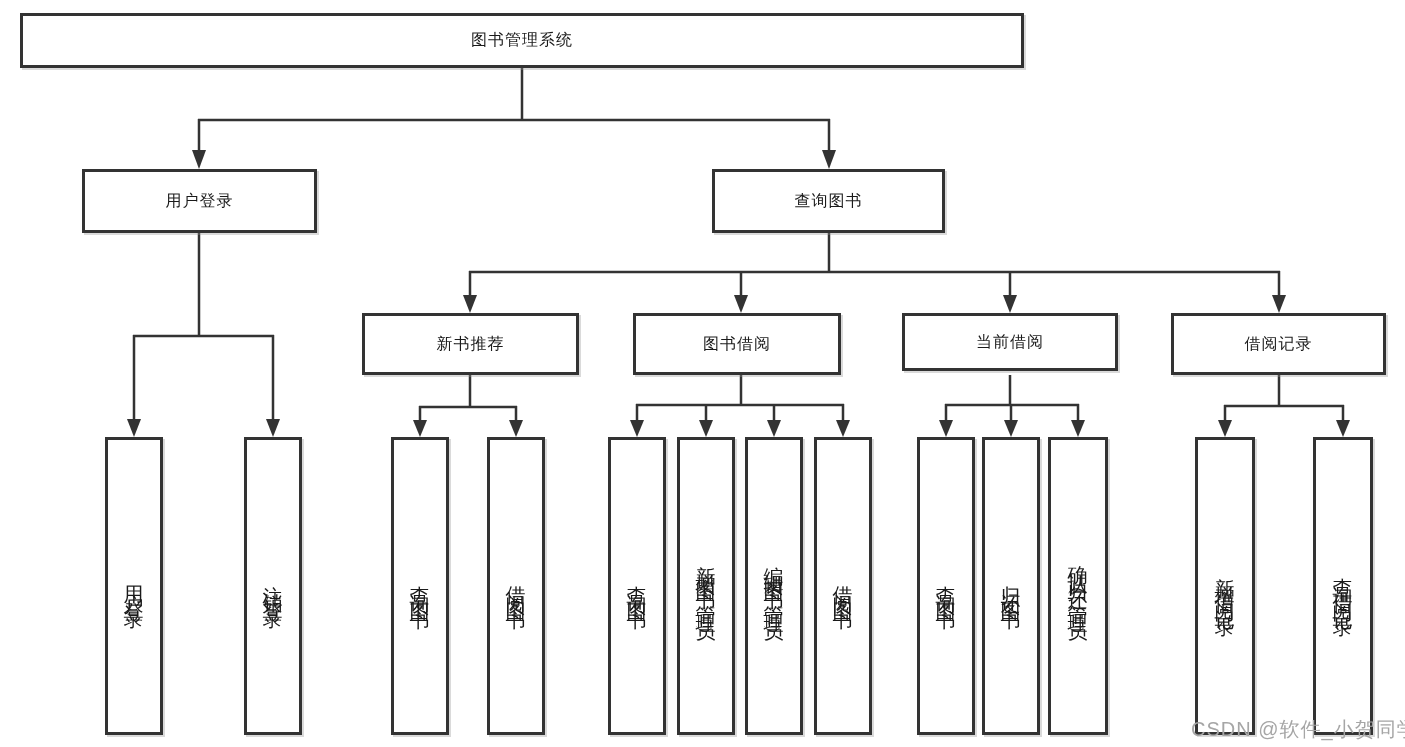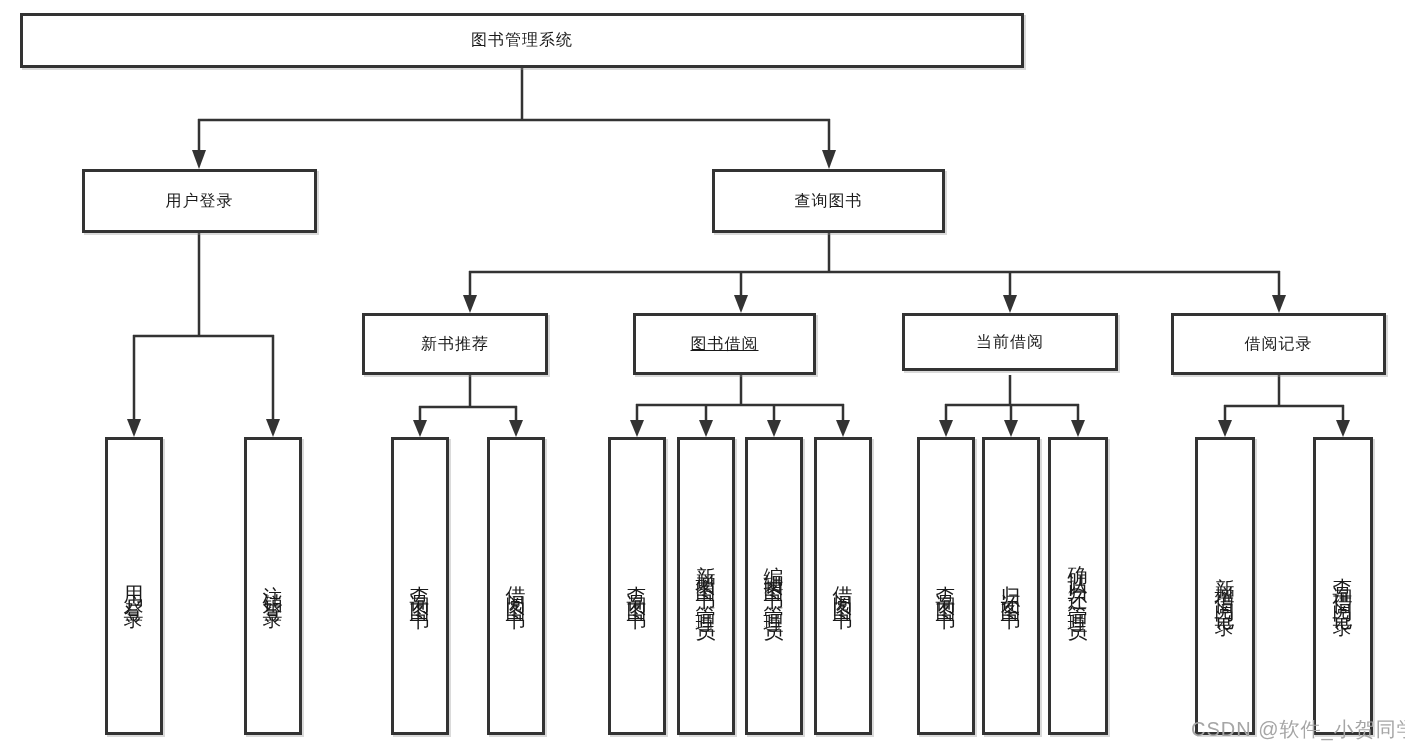--- a/index.html
+++ b/index.html
@@ -47,22 +47,22 @@
     letter-spacing: 8px;
     line-height: 1;
     white-space: nowrap;
   }
   
   .n-root   { left: 20px;   top: 13px;  width: 1004px; height: 55px; }
   
   .n-ul     { left: 82px;   top: 169px; width: 235px;  height: 64px; }
   .n-bm     { left: 712px;  top: 169px; width: 233px;  height: 64px; }
   
-  .n-nbr    { left: 362px;  top: 313px; width: 186px;  height: 62px; justify-content: center; }
-  .n-bb     { left: 633px;  top: 313px; width: 183px;  height: 62px; text-decoration: underline; }
+  .n-nbr    { left: 362px;  top: 313px; width: 217px;  height: 62px; justify-content: center; }
+  .n-bb     { left: 633px;  top: 313px; width: 208px;  height: 62px; }
   .n-cb     { left: 902px;  top: 313px; width: 216px;  height: 58px; }
   .n-br     { left: 1171px; top: 313px; width: 215px;  height: 62px; }
   
   .leaf     { top: 437px; height: 298px; width: 58px; }
   .l-1  { left: 105px;  }
   .l-2  { left: 244px;  }
   .l-3  { left: 391px;  }
   .l-4  { left: 487px;  }
   .l-5  { left: 608px;  }
   .l-6  { left: 677px;  }

